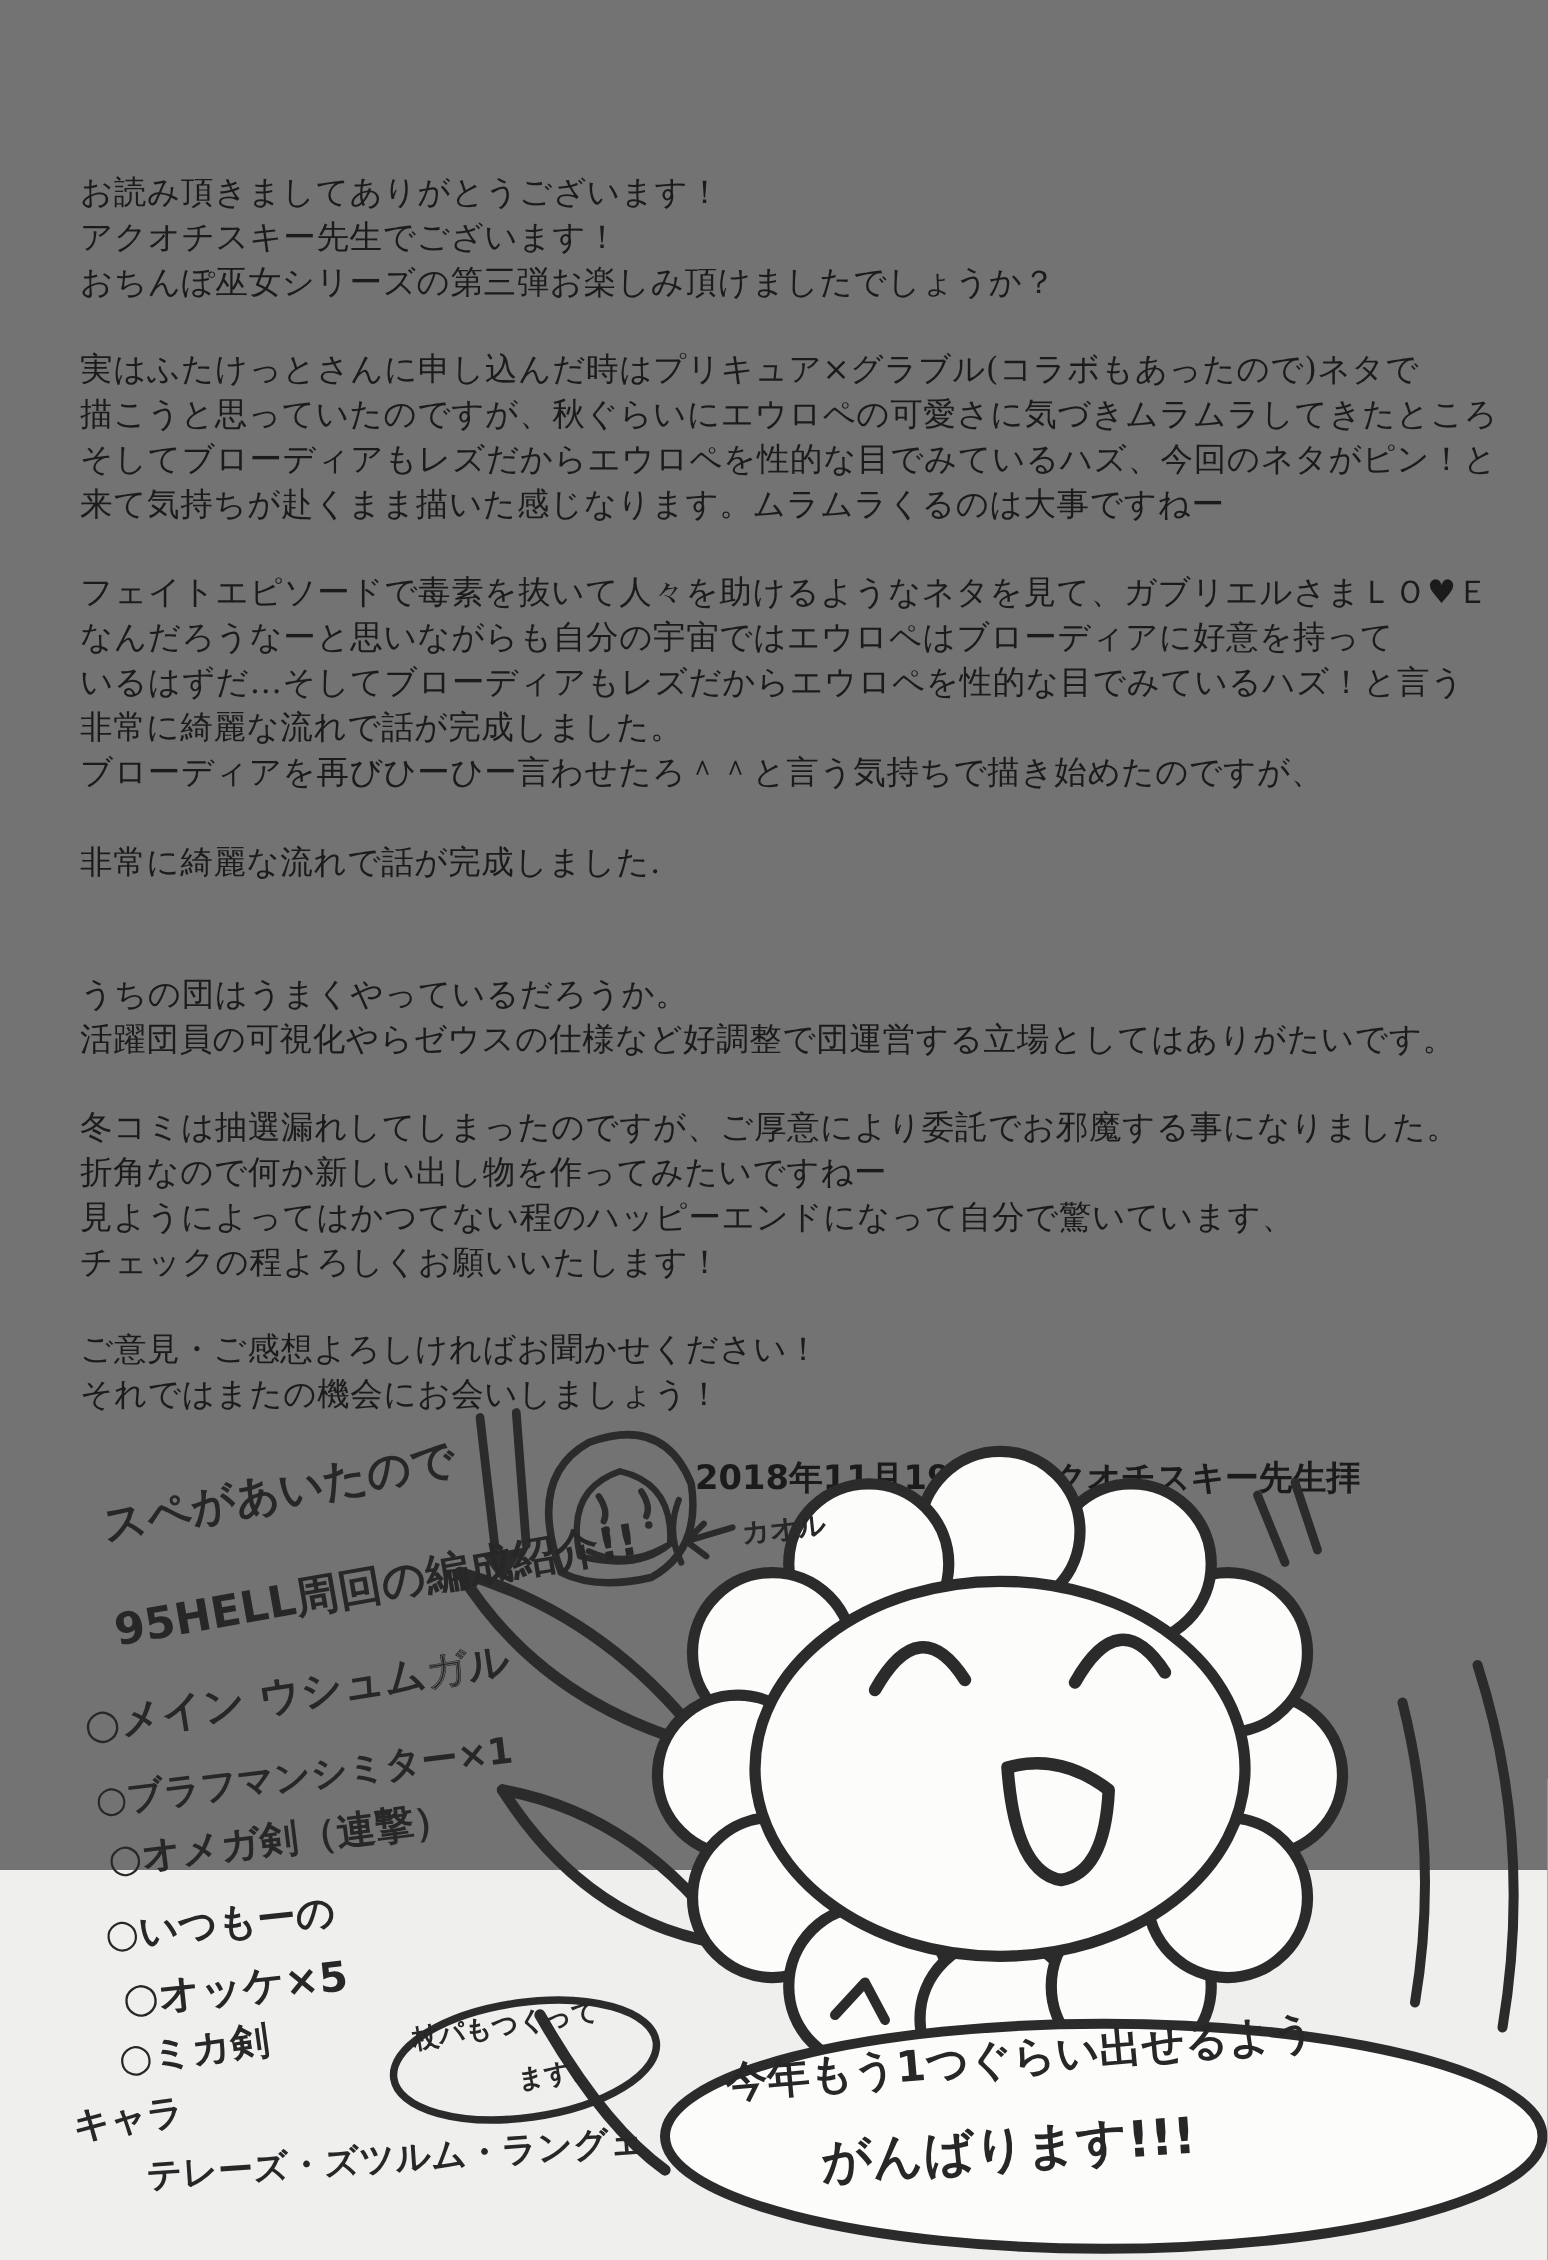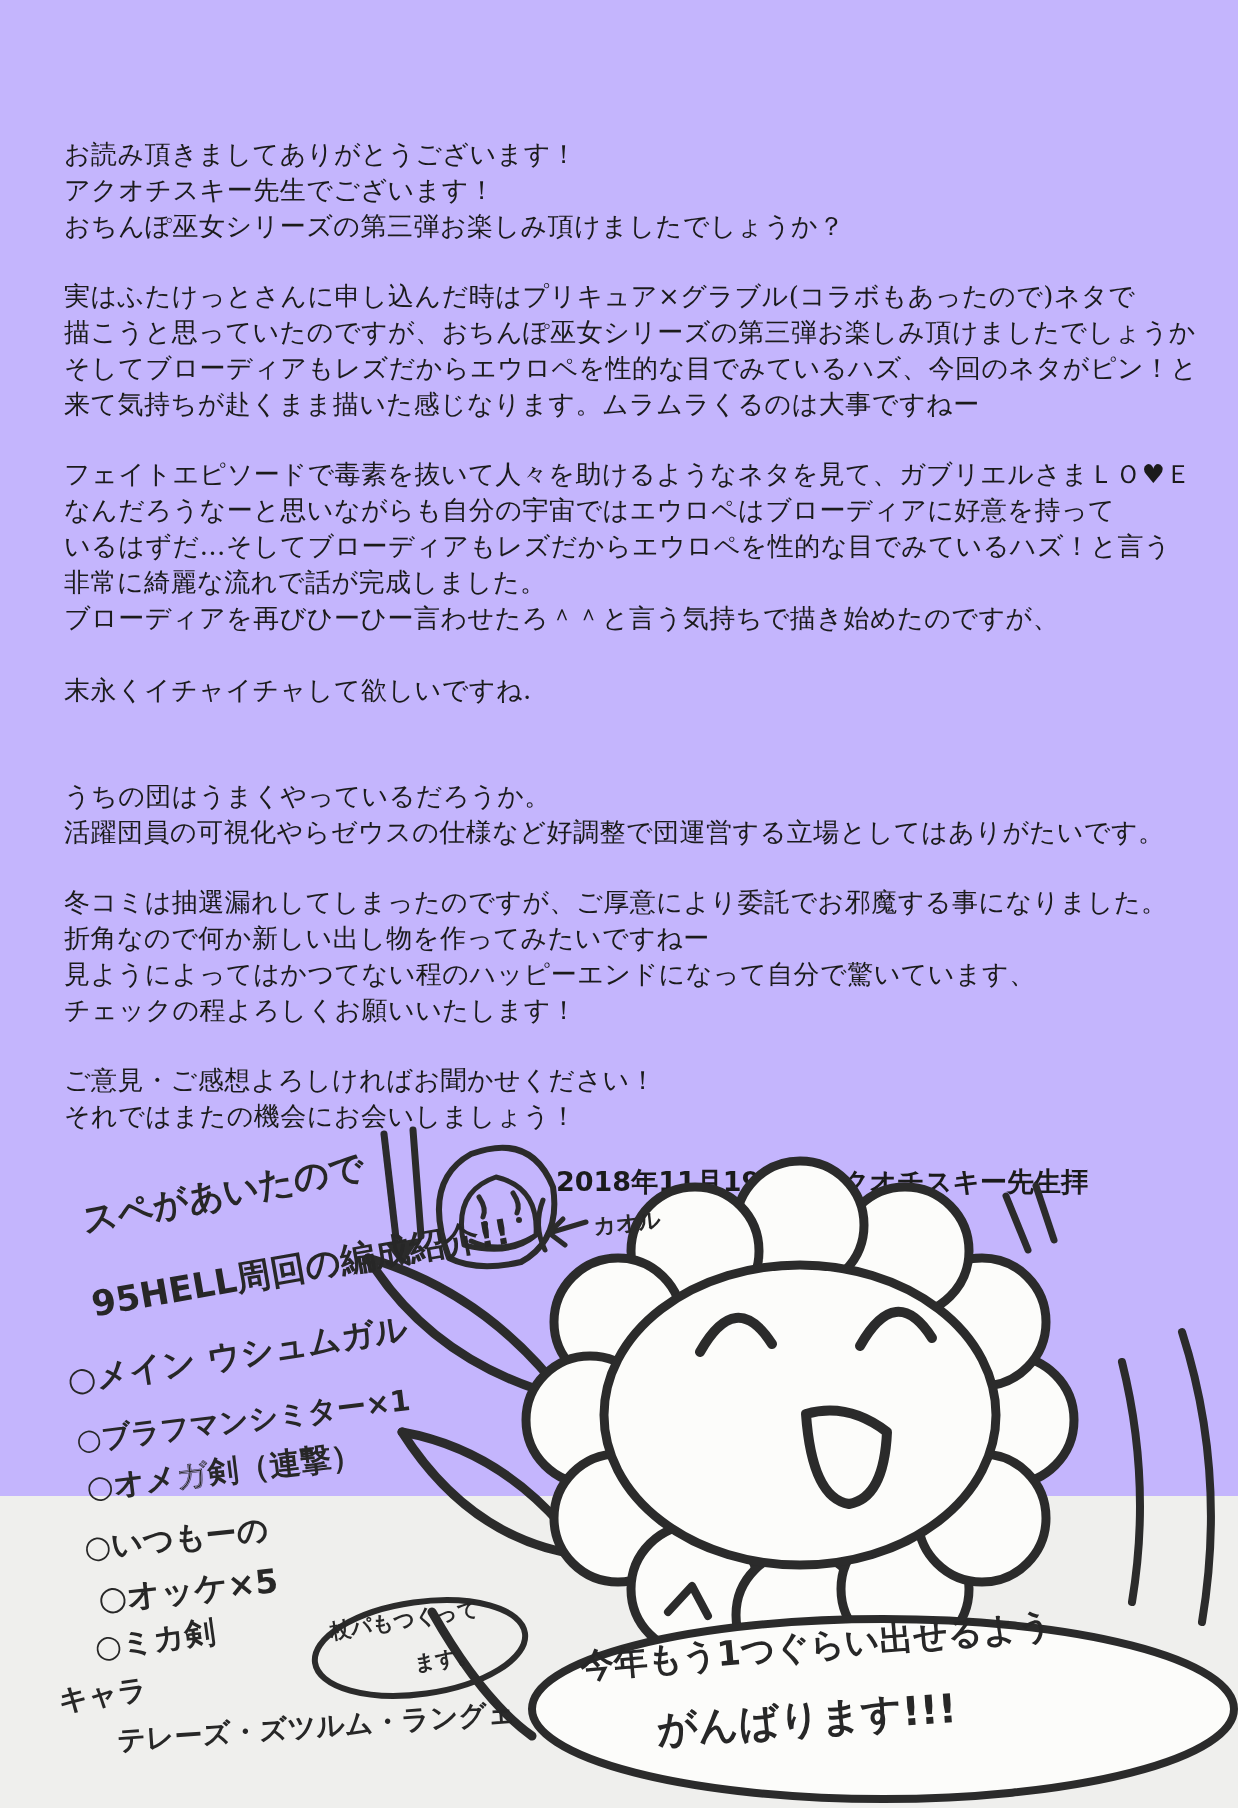--- a/index.html
+++ b/index.html
@@ -4,21 +4,21 @@
 <title>Afterword scan</title>
 <style>
   html,body{margin:0;padding:0;}
   body{
     width:1238px;height:1808px;position:relative;overflow:hidden;
     background:#efefed;
     font-family:"DejaVu Serif", serif;
   }
   .page{
     position:absolute;left:0;top:0;width:1238px;height:1496px;
-    background:#c4b5fd;
+    background:#737373;
   }
   .body-text{
     position:absolute;left:64px;top:136px;width:1158px;
     color:#1b1b1b;font-size:26px;line-height:36px;letter-spacing:.5px;
   }
   .body-text p{margin:0 0 34px 0;}
   .body-text p.extra-gap{margin-top:24px;}
   .date-line{
     position:absolute;left:556px;top:1164px;
     font-family:"DejaVu Sans", sans-serif;font-weight:bold;
@@ -39,32 +39,32 @@
 <div class="page">
 
   <div class="body-text">
     <p>
       <span>お読み頂きましてありがとうございます！</span><br>
       <span>アクオチスキー先生でございます！</span><br>
       <span>おちんぽ巫女シリーズの第三弾お楽しみ頂けましたでしょうか？</span><br>
     </p>
     <p>
       <span>実はふたけっとさんに申し込んだ時はプリキュア×グラブル(コラボもあったので)ネタで</span><br>
-      <span>描こうと思っていたのですが、おちんぽ巫女シリーズの第三弾お楽しみ頂けましたでしょうか</span><br>
+      <span>描こうと思っていたのですが、秋ぐらいにエウロペの可愛さに気づきムラムラしてきたところ</span><br>
       <span>そしてブローディアもレズだからエウロペを性的な目でみているハズ、今回のネタがピン！と</span><br>
       <span>来て気持ちが赴くまま描いた感じなります。ムラムラくるのは大事ですねー</span>
     </p>
     <p>
       <span>フェイトエピソードで毒素を抜いて人々を助けるようなネタを見て、ガブリエルさまＬＯ♥Ｅ</span><br>
       <span>なんだろうなーと思いながらも自分の宇宙ではエウロペはブローディアに好意を持って</span><br>
       <span>いるはずだ…そしてブローディアもレズだからエウロペを性的な目でみているハズ！と言う</span><br>
       <span>非常に綺麗な流れで話が完成しました。</span><br>
       <span>ブローディアを再びひーひー言わせたろ＾＾と言う気持ちで描き始めたのですが、</span><br>
       <br>
-      <span>末永くイチャイチャして欲しいですね.</span>
+      <span>非常に綺麗な流れで話が完成しました.</span>
     </p>
     <p>
       <br>
       <span>うちの団はうまくやっているだろうか。</span><br>
       <span>活躍団員の可視化やらゼウスの仕様など好調整で団運営する立場としてはありがたいです。</span>
     </p>
     <p>
       <span>冬コミは抽選漏れしてしまったのですが、ご厚意により委託でお邪魔する事になりました。</span><br>
       <span>折角なので何か新しい出し物を作ってみたいですねー</span><br>
       <span>見ようによってはかつてない程のハッピーエンドになって自分で驚いています、</span><br>

